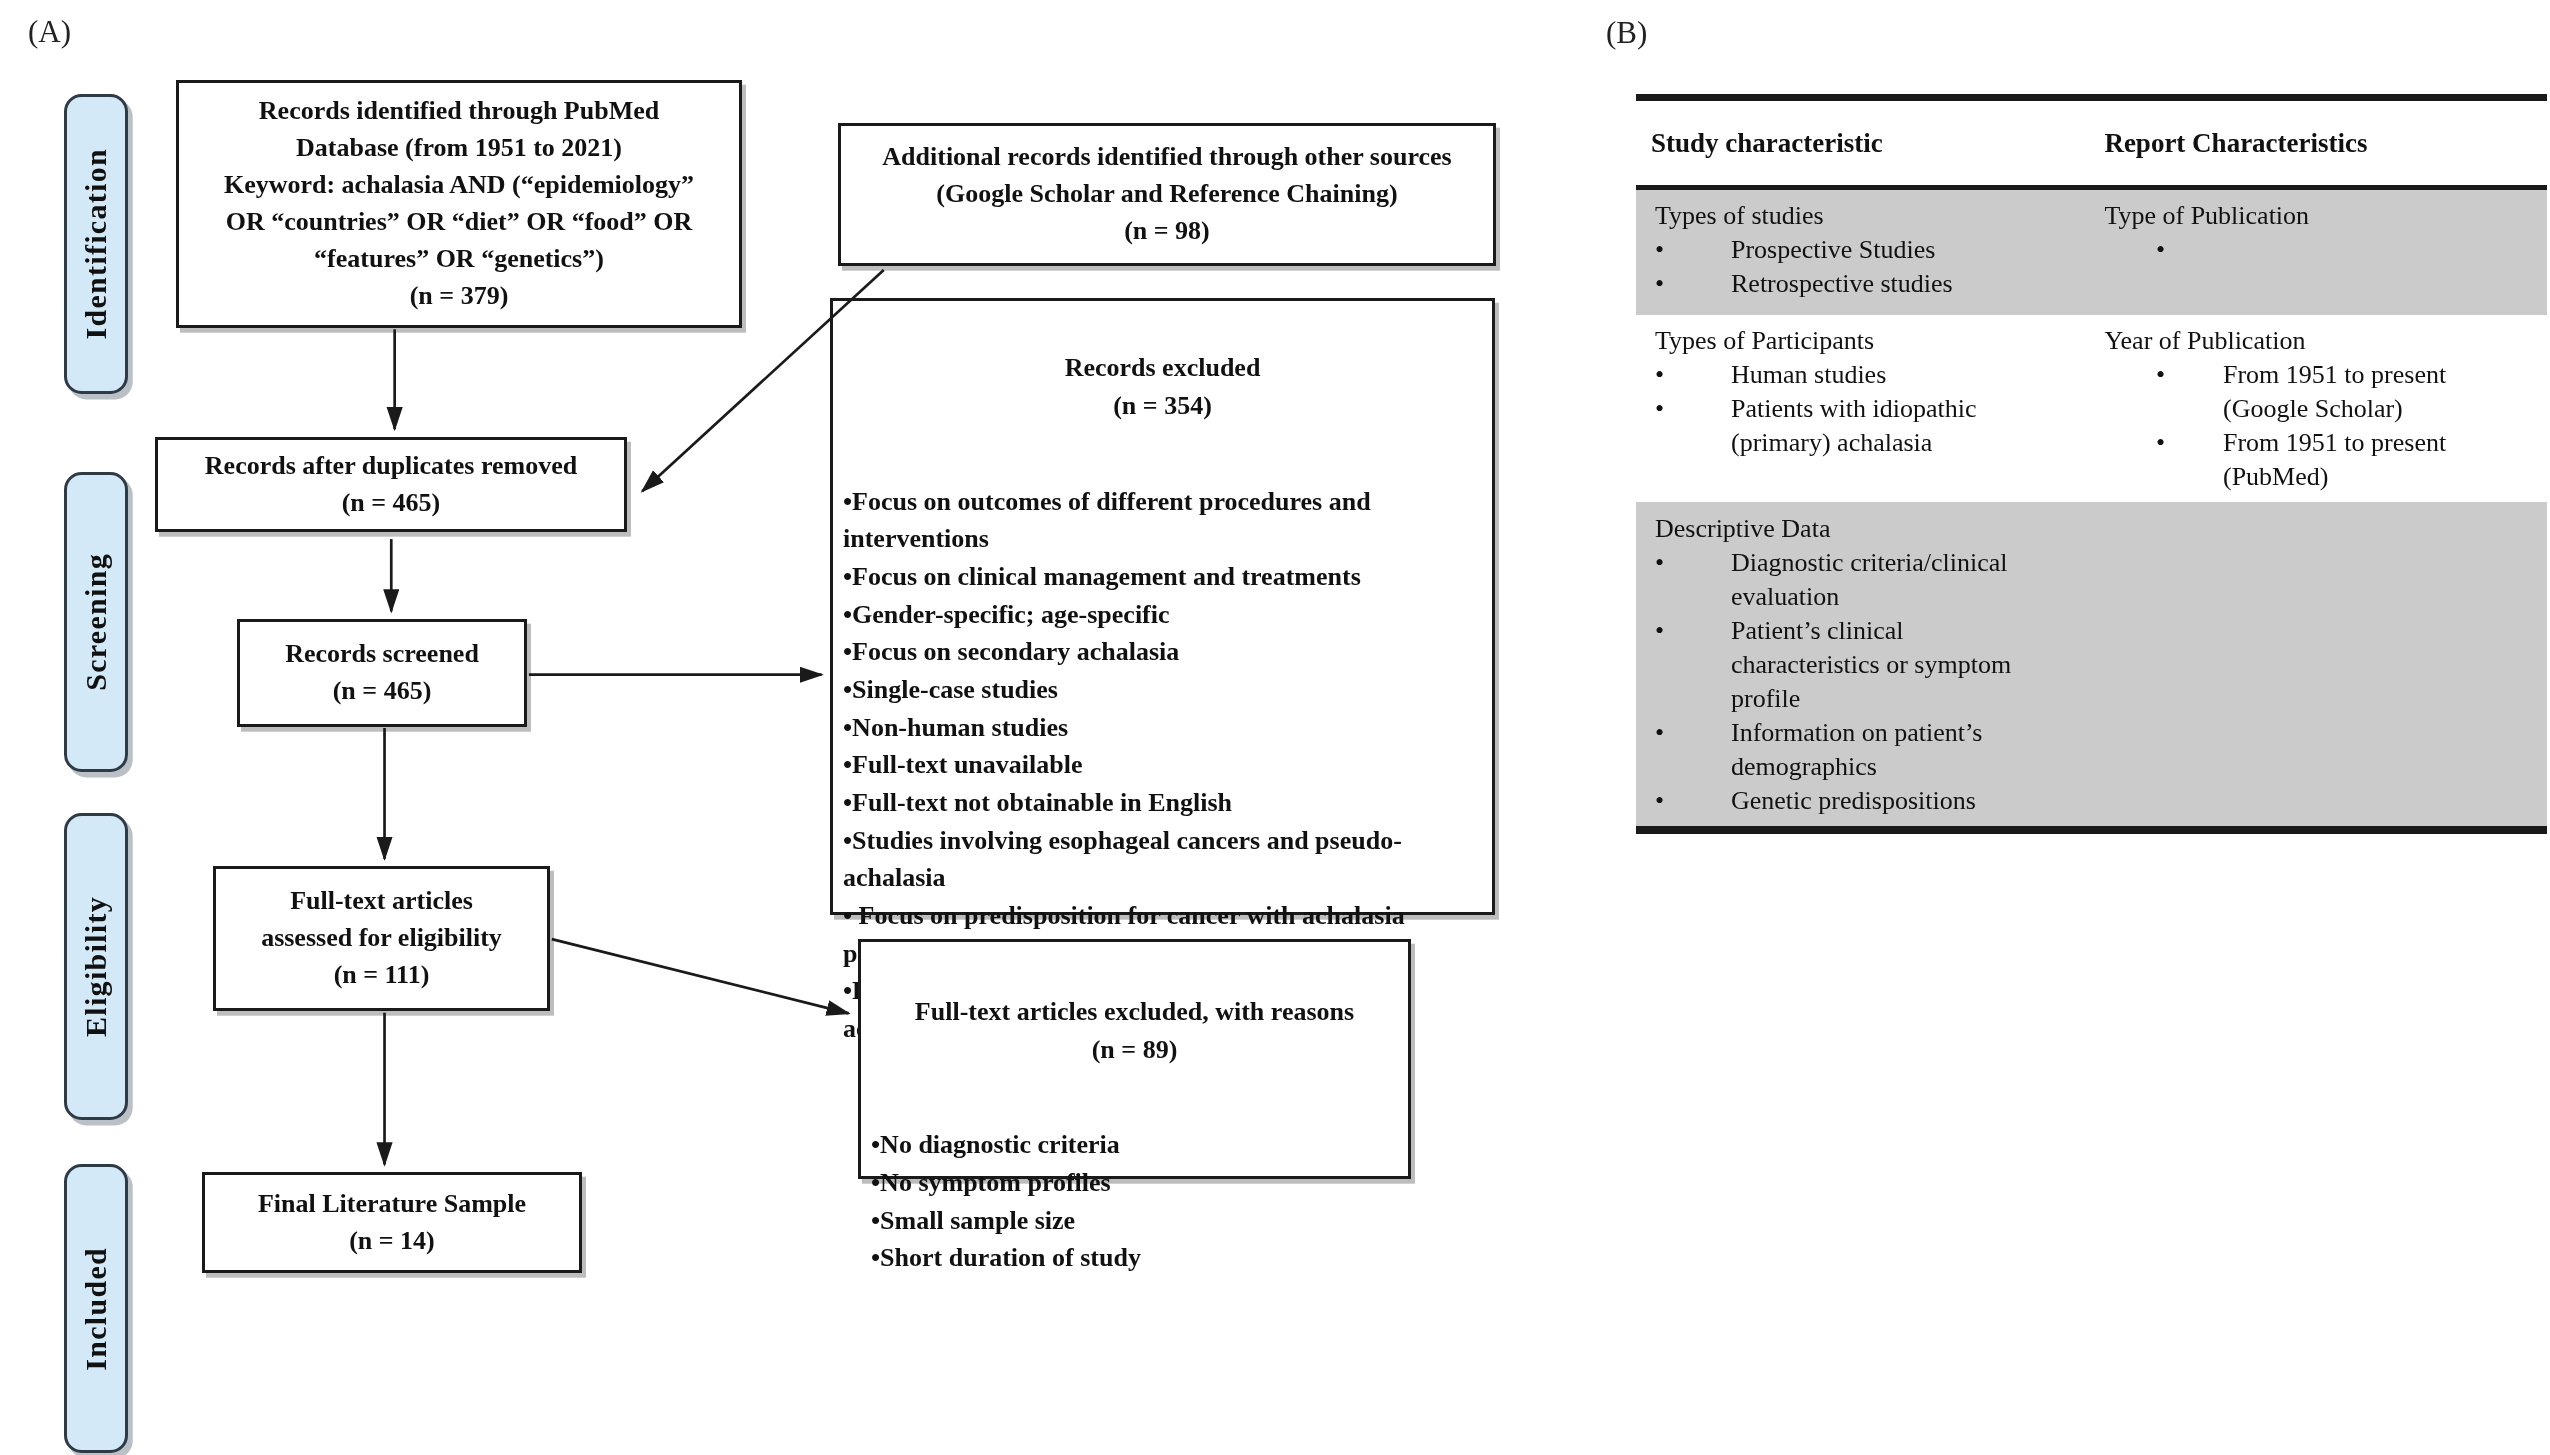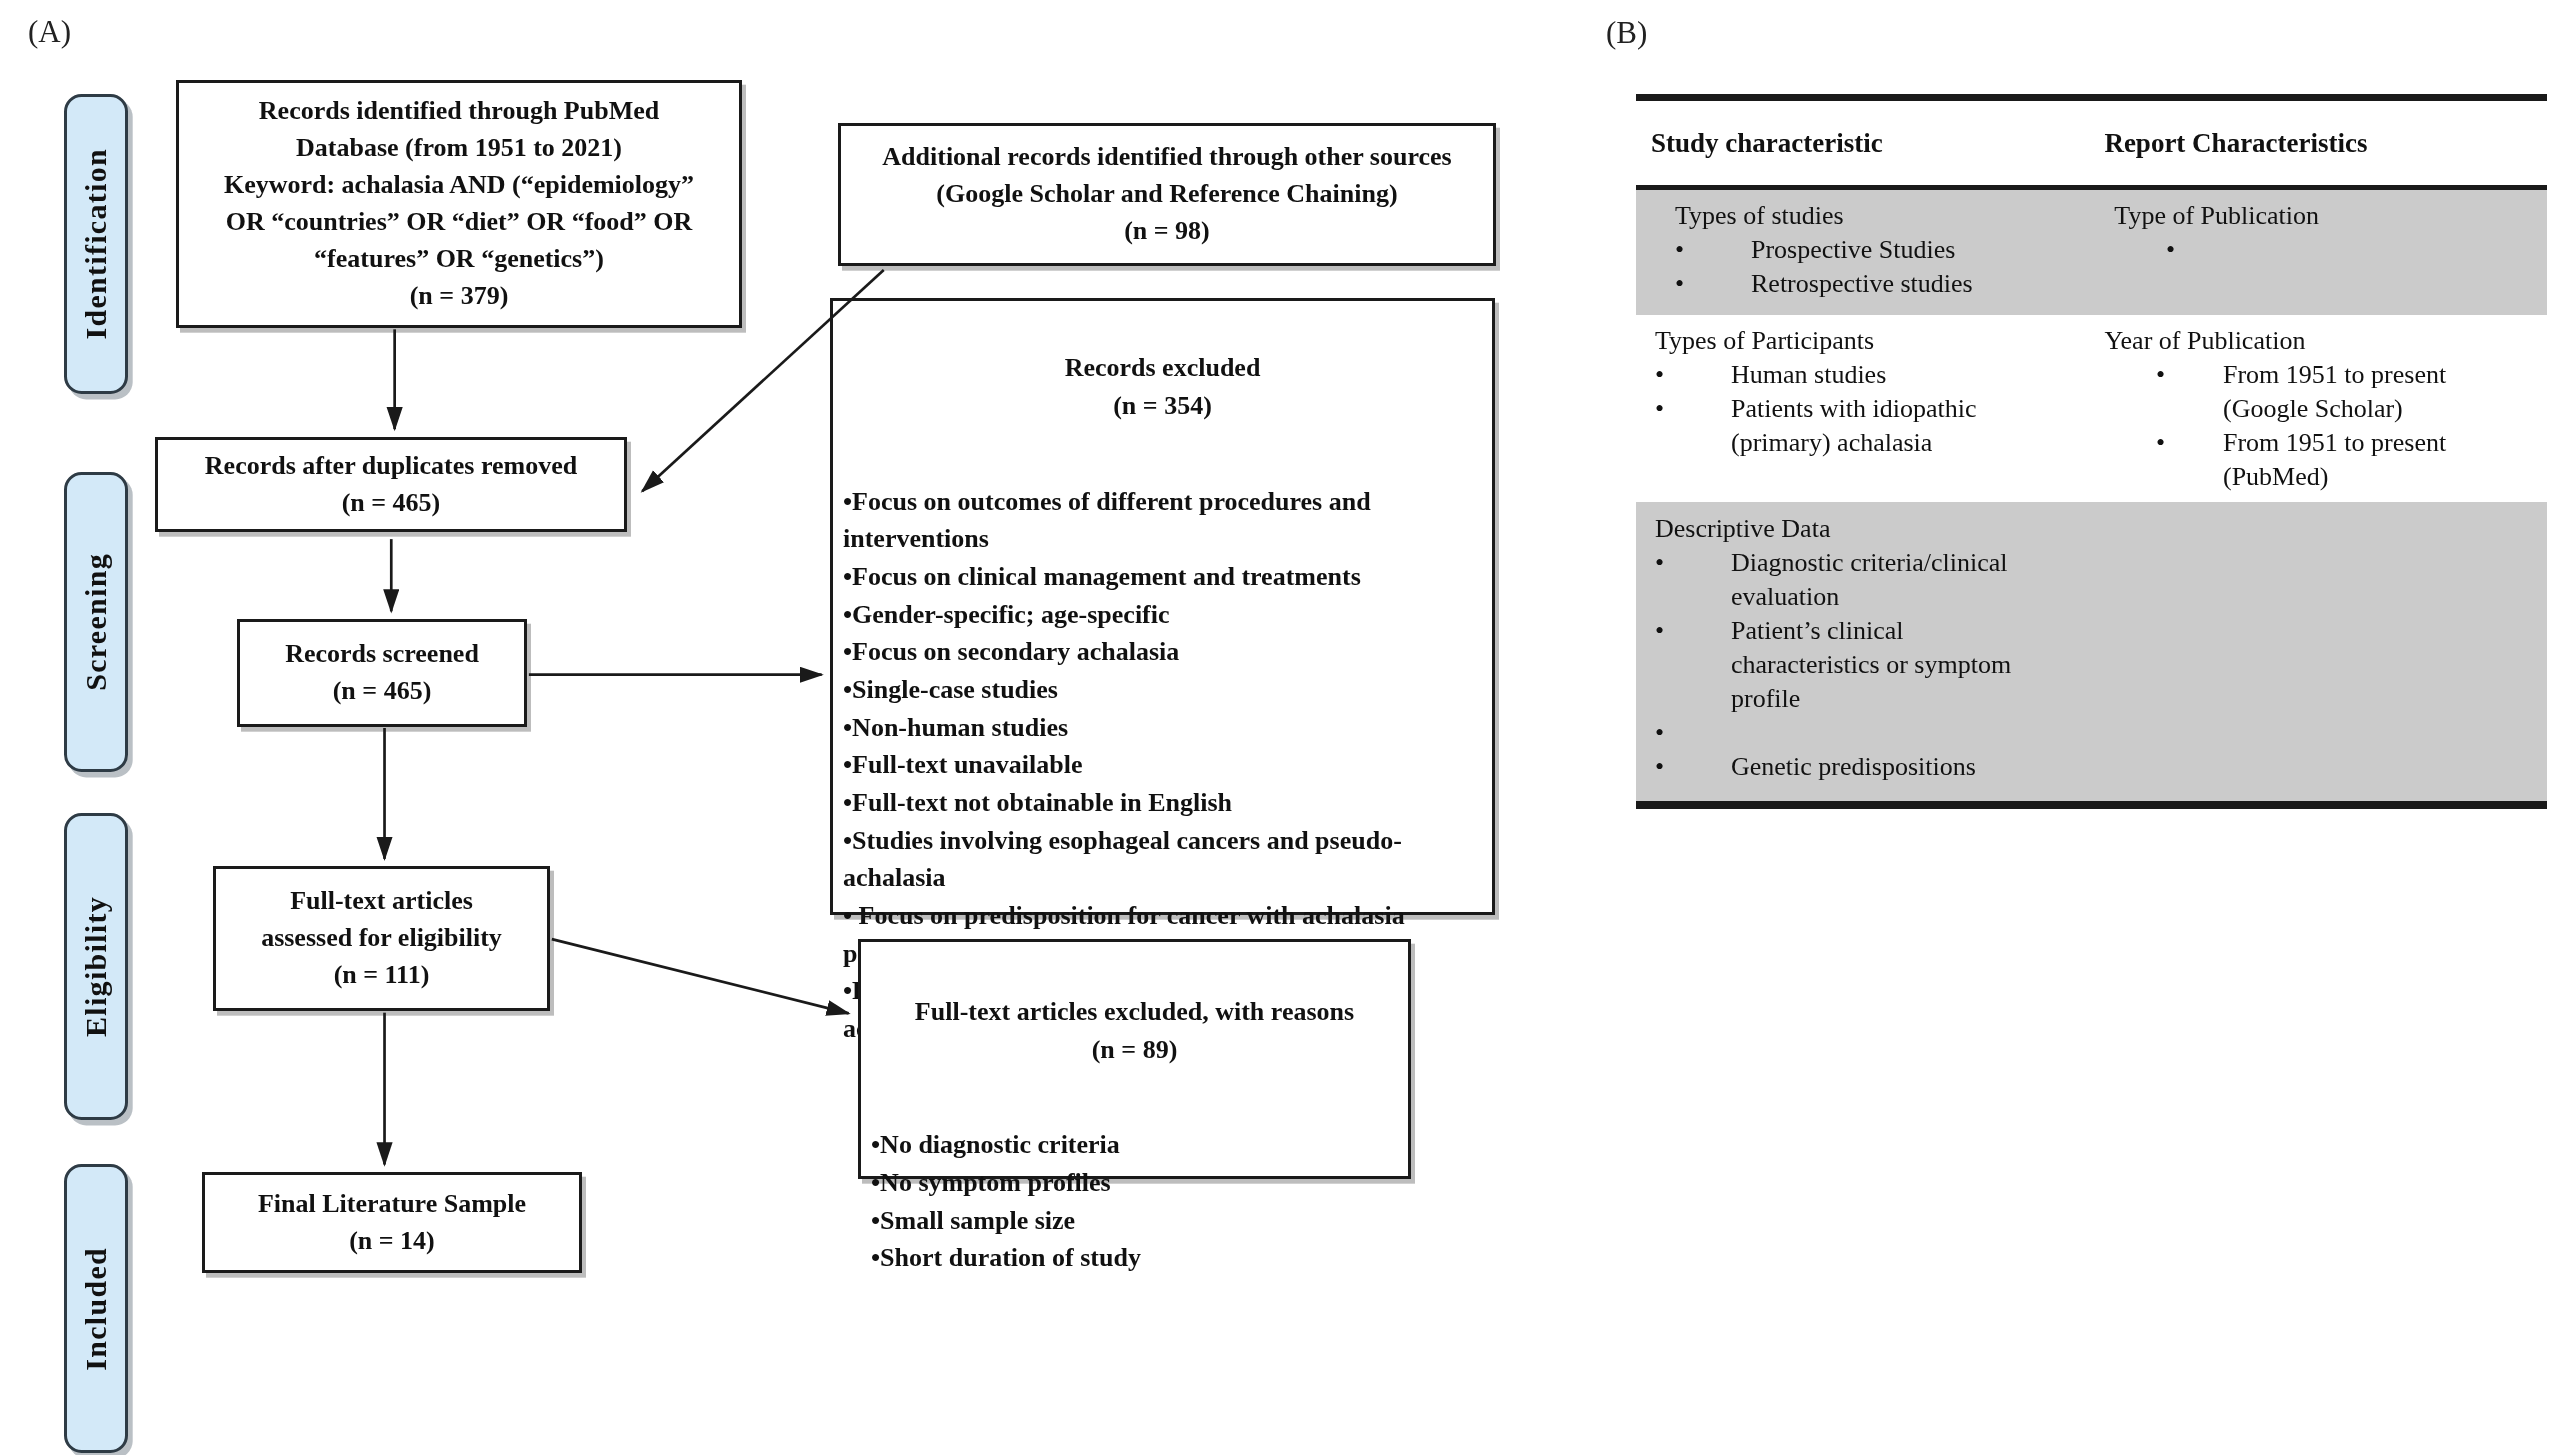--- a/index.html
+++ b/index.html
@@ -34,21 +34,21 @@
   .b-col{width:459px;box-sizing:border-box;padding:9.4px 4px 8px 0;}
   .b-col.col-r{width:452px;}
   .col-l .b-title{padding-left:19px;}
   .col-r .b-title{padding-left:9.4px;}
   .b-item{display:flex;}
   .col-l .b-item{padding-left:19px;}
   .col-r .b-item{padding-left:61px;}
   .b-bullet{flex:0 0 76px;}
   .col-r .b-bullet{flex:0 0 67px;}
   .b-itext{white-space:pre-line;}
-  .r1{min-height:125px;padding-left:20px;}
+  .r1{min-height:125px;}
   .r2{min-height:179px;}
   .r3{min-height:299px;}
 </style>
 </head>
 <body>
 
 <div id="canvas">
 
   <div class="plabel" style="left:28px;top:13.5px;">(A)</div>
   <div class="plabel" style="left:1606px;top:15px;">(B)</div>
@@ -199,20 +199,22 @@
 evaluation</span>
         </div>
         <div class="b-item">
           <span class="b-bullet">•</span>
           <span class="b-itext">Patient’s clinical
 characteristics or symptom
 profile</span>
         </div>
         <div class="b-item">
           <span class="b-bullet">•</span>
+          <span class="b-itext">Information on patient’s
+demographics</span>
         </div>
         <div class="b-item">
           <span class="b-bullet">•</span>
           <span class="b-itext">Genetic predispositions</span>
         </div>
       </div>
       <div class="b-col col-r"></div>
     </div>
   </div>
 

